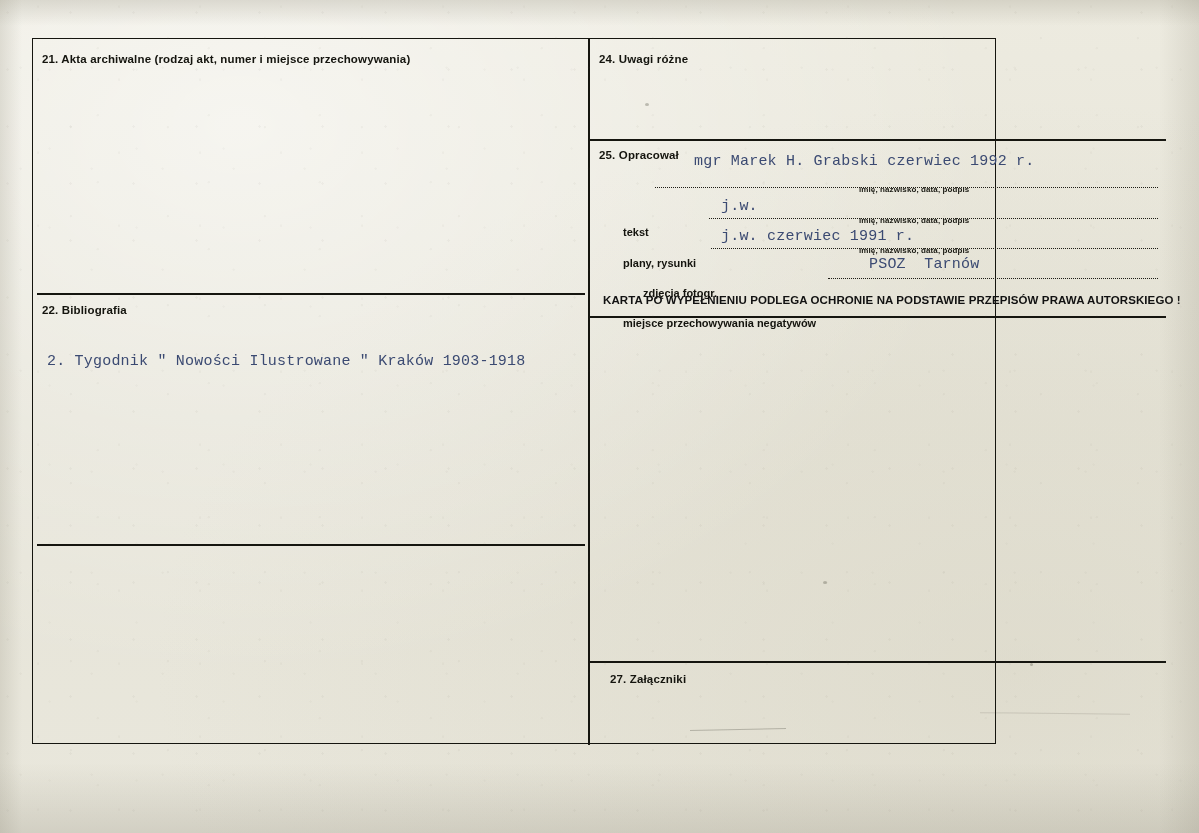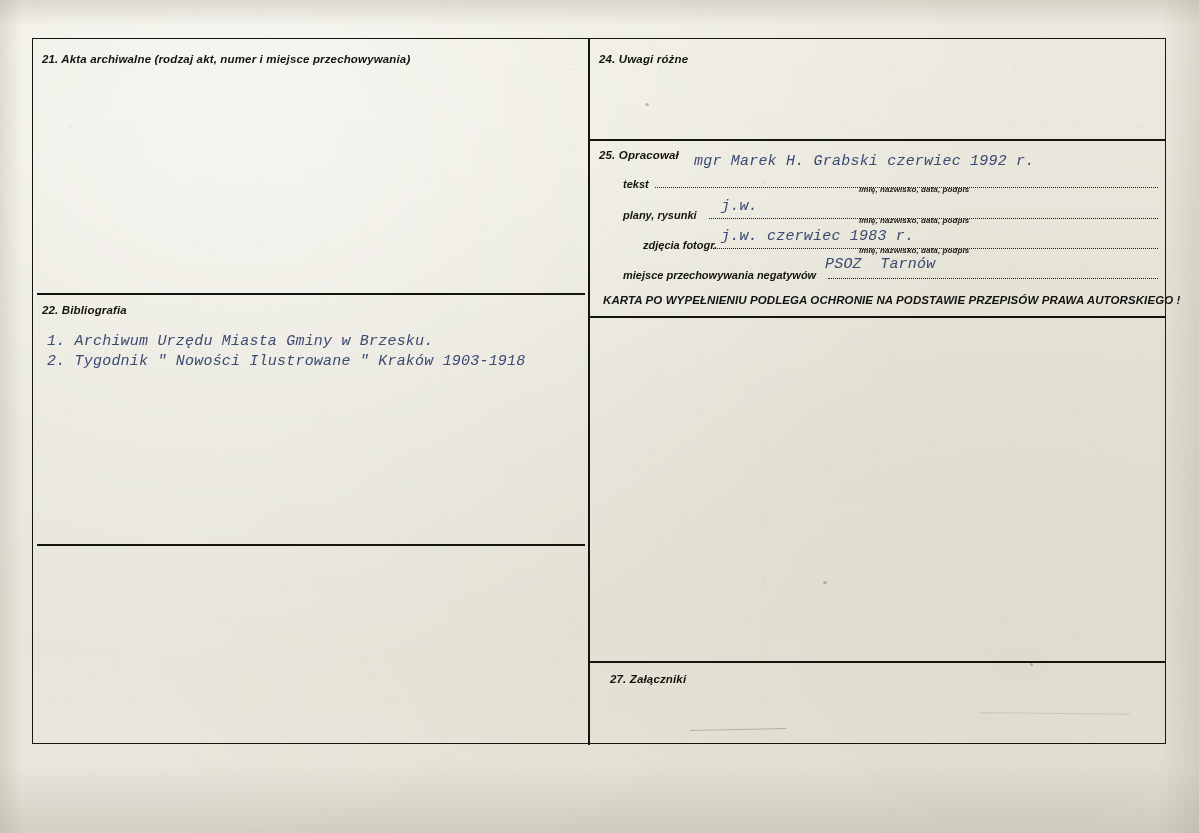--- a/index.html
+++ b/index.html
@@ -40,24 +40,23 @@
       radial-gradient(circle at 29% 67%, rgba(120,115,100,.14) 0 1px, transparent 1.4px),
       radial-gradient(circle at 88% 72%, rgba(120,115,100,.16) 0 1px, transparent 1.4px),
       radial-gradient(circle at 57% 88%, rgba(120,115,100,.12) 0 1px, transparent 1.4px);
     background-size: 63px 57px, 81px 73px, 97px 89px, 71px 101px, 111px 67px, 87px 79px;
   }
 
   
   .frame {
     position: absolute;
     left: 32px; top: 38px;
-    width: 1134px; height: 706px;
+    width: 964px; height: 706px;
     border: 1.5px solid #15150f;
     box-sizing: border-box;
-    font-style: italic;
   }
   .vline {
     position: absolute;
     background: #15150f;
   }
 
   .celltitle {
     position: absolute;
     font-family: "Liberation Sans", sans-serif;
     font-size: 11.5px;
@@ -88,20 +87,21 @@
     letter-spacing: .1px;
   }
 
   .fieldlabel {
     position: absolute;
     font-family: "Liberation Sans", sans-serif;
     font-size: 11px;
     font-weight: bold;
     color: #14140e;
     white-space: nowrap;
+    margin-top: 48px;
   }
 
   .dots {
     position: absolute;
     border-bottom: 1.5px dotted #1d1d15;
     height: 0;
   }
 
   .copyline {
     position: absolute;
@@ -149,21 +149,20 @@
     <div class="celltitle" style="left:9px; top:14px;">
       <span>21.</span>
       <span>Akta archiwalne  (rodzaj akt, numer i miejsce przechowywania)</span>
     </div>
     <div class="hr-thick" style="left:4px; top:254px; width:548px;"></div>
 
     <div class="celltitle" style="left:9px; top:265px;">
       <span>22.</span>
       <span>Bibliografia</span>
     </div>
-    <div class="tw" style="left:14px; top:293px;">1. Archiwum Urzędu Miasta Gminy w Brzesku.</div>
     <div class="tw" style="left:14px; top:313px;">2. Tygodnik " Nowości Ilustrowane " Kraków 1903-1918</div>
 
     <div class="hr-thick" style="left:4px; top:505px; width:548px;"></div>
 
 
     <div class="celltitle" style="left:566px; top:14px;">
       <span>24.</span>
       <span>Uwagi różne</span>
     </div>
     <div class="hr-thick" style="left:556px; top:100px; width:577px;"></div>
@@ -178,26 +177,26 @@
     <div class="tw" style="left:649px; top:113px;margin-left:12px;">mgr Marek H. Grabski czerwiec 1992 r.</div>
     <div class="microlabel" style="left:826px; top:146px;">imię, nazwisko, data, podpis</div>
 
     <div class="fieldlabel" style="left:590px; top:170px;">plany, rysunki</div>
     <div class="dots" style="left:676px; top:179px; width:449px;"></div>
     <div class="tw" style="left:688px; top:158px;">j.w.</div>
     <div class="microlabel" style="left:826px; top:177px;">imię, nazwisko, data, podpis</div>
 
     <div class="fieldlabel" style="left:610px; top:200px;">zdjęcia fotogr.</div>
     <div class="dots" style="left:678px; top:209px; width:447px;"></div>
-    <div class="tw" style="left:688px; top:188px;">j.w. czerwiec 1983 r.</div>
+    <div class="tw" style="left:688px; top:188px;">j.w. czerwiec 1991 r.</div>
     <div class="microlabel" style="left:826px; top:207px;">imię, nazwisko, data, podpis</div>
 
     <div class="fieldlabel" style="left:590px; top:230px;">miejsce przechowywania negatywów</div>
     <div class="dots" style="left:795px; top:239px; width:330px;"></div>
-    <div class="tw" style="left:792px; top:216px;">PSOZ  Tarnów</div>
+    <div class="tw" style="left:836px; top:216px;">PSOZ  Tarnów</div>
 
     <div class="copyline" style="left:570px; top:255px;">KARTA PO WYPEŁNIENIU PODLEGA OCHRONIE NA PODSTAWIE PRZEPISÓW PRAWA AUTORSKIEGO !</div>
 
     <div class="hr-thick" style="left:556px; top:277px; width:577px;"></div>
 
 
     <div class="hr-thick" style="left:556px; top:622px; width:577px;"></div>
 
     <div class="celltitle" style="left:566px; top:634px;margin-left:11px;">
       <span>27.</span>

